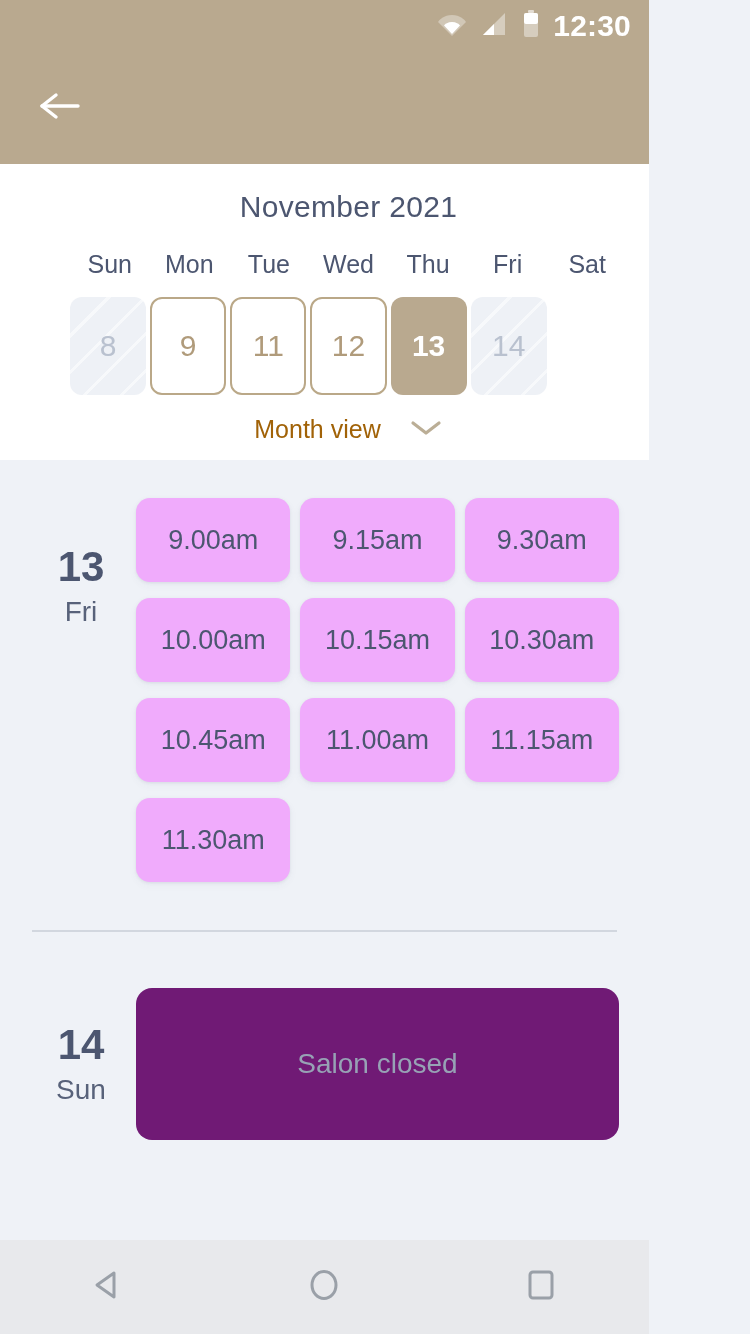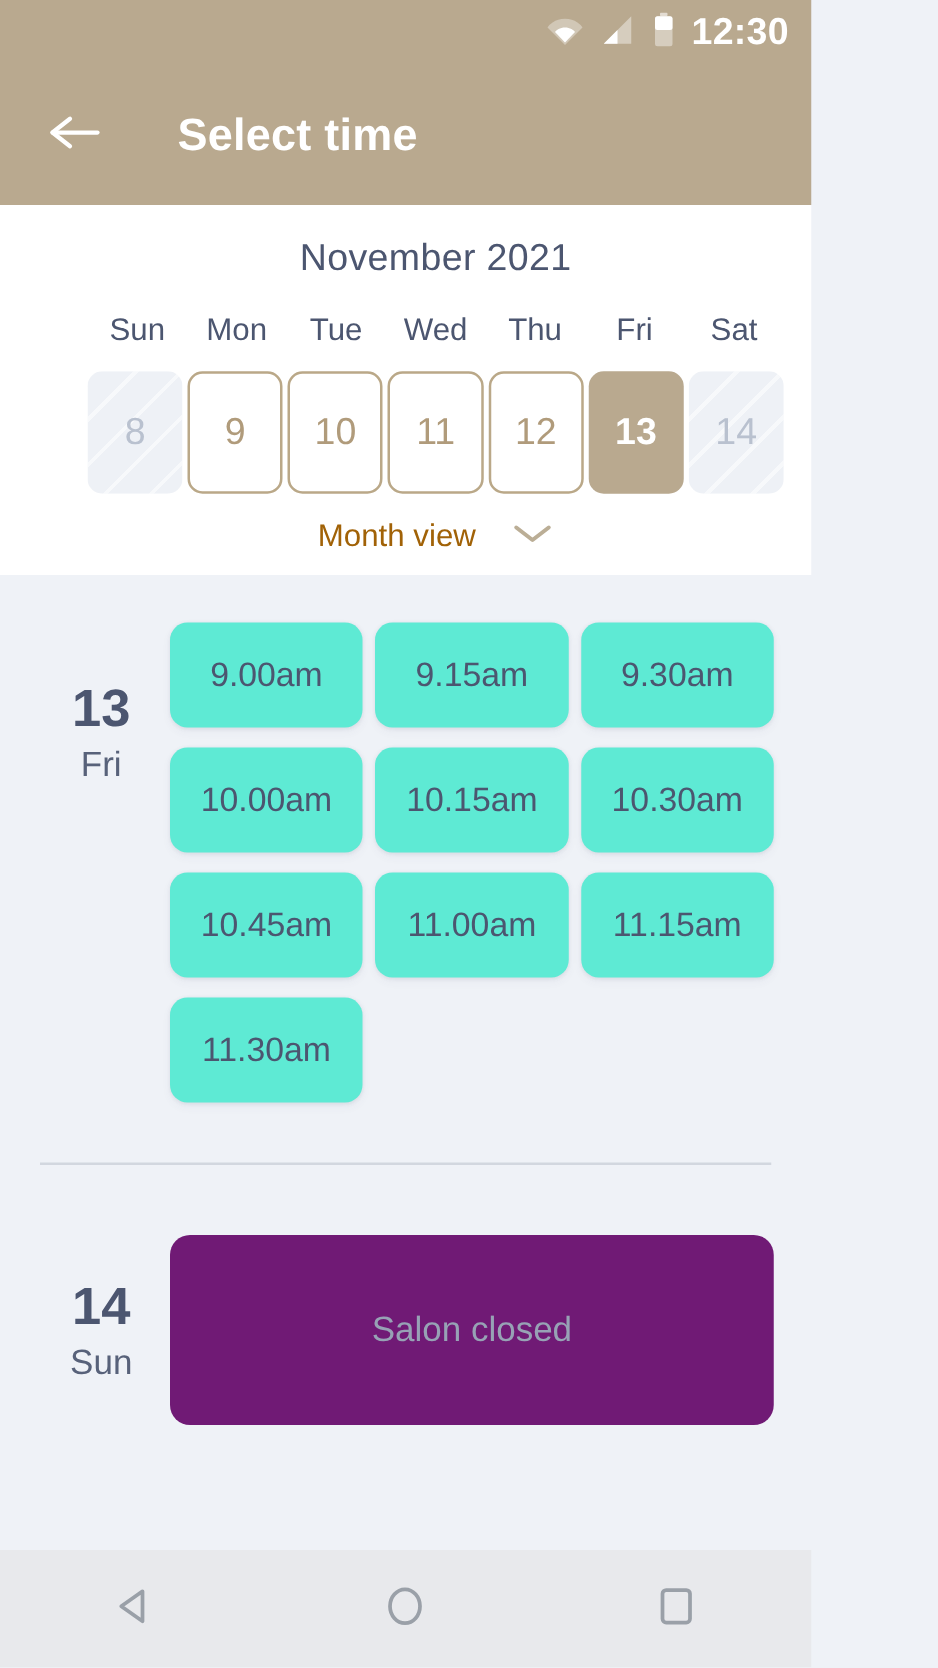--- a/index.html
+++ b/index.html
@@ -169,21 +169,21 @@
     margin-top: 8px;
   }
   .slots {
     flex: 1 1 auto;
     display: grid;
     grid-template-columns: repeat(3, 1fr);
     gap: 16px 10px;
     padding-left: 4px;
   }
   .slot {
-    background: #5eead4;
+    background: #f0abfc;
     border-radius: 14px;
     height: 84px;
     display: flex;
     align-items: center;
     justify-content: center;
     font-size: 27px;
     color: #4c5670;
     cursor: pointer;
     box-shadow: 0 1px 3px rgba(76,86,112,0.10),
                 0 3px 8px rgba(76,86,112,0.05);
@@ -255,40 +255,38 @@
 
   <div class="appbar">
     <div class="back-btn">
       <span>
         <svg width="44" height="32" viewBox="0 0 44 32">
           <path d="M18 5 L4 16 L18 27" fill="none" stroke="#ffffff" stroke-width="3.4" stroke-linecap="round" stroke-linejoin="round"></path>
           <path d="M4 16 L40 16" fill="none" stroke="#ffffff" stroke-width="3.4" stroke-linecap="round"></path>
         </svg>
       </span>
     </div>
-    <div class="appbar-title">Select time</div>
   </div>
 
   <div class="calendar">
     <div class="cal-month">November 2021</div>
 
     <div class="cal-dows">
       <div class="cal-dow">Sun</div>
       <div class="cal-dow">Mon</div>
       <div class="cal-dow">Tue</div>
       <div class="cal-dow">Wed</div>
       <div class="cal-dow">Thu</div>
       <div class="cal-dow">Fri</div>
       <div class="cal-dow">Sat</div>
     </div>
 
     <div class="cal-days">
       <div class="cal-cell disabled">8</div>
       <div class="cal-cell available">9</div>
-      <div class="cal-cell available">10</div>
       <div class="cal-cell available">11</div>
       <div class="cal-cell available">12</div>
       <div class="cal-cell selected">13</div>
       <div class="cal-cell disabled">14</div>
     </div>
 
     <div class="cal-toggle">
       <span class="cal-toggle-label">Month view</span>
       <span>
         <svg width="34" height="20" viewBox="0 0 34 20">

